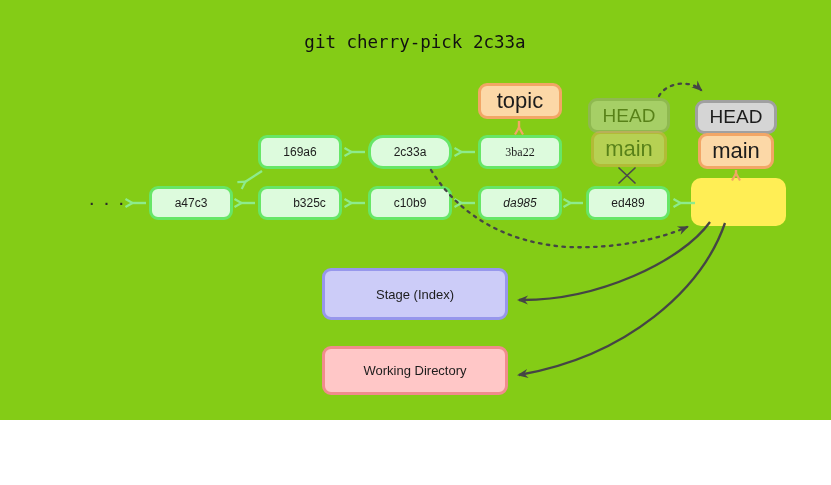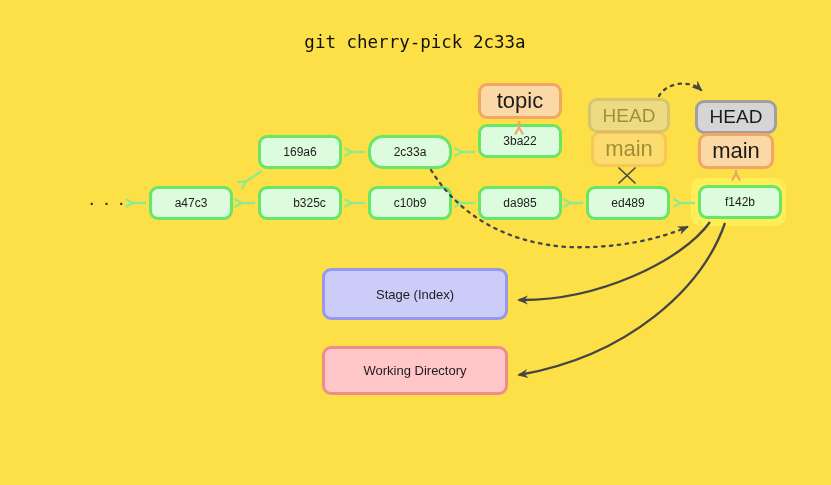--- a/index.html
+++ b/index.html
@@ -1,17 +1,17 @@
 <!DOCTYPE html>
 <html style="--text: #1c1c1c; --commit_fill: #ddfbdd; --commit_border: #67e667; --arrow_green: #8deb8d; --orange_fill: #fcd8a7; --orange_border: #f2a666; --head_fill: #d5d5d5; --head_border: #a0a0a0; --highlight_yellow: #ffee55; --stage_fill: #ccccf8; --stage_border: #9797ec; --working_fill: #ffc7c7; --working_border: #f08c8c; --dark: #454545;"><head>
 <meta charset="utf-8">
 <style>
   html,body{margin:0;padding:0;background:#fff;}
   .canvas{
-    position:relative;width:831px;height:485px;background:#fde047;overflow:hidden;
+    position:relative;width:831px;height:420px;background:#84cc16;overflow:hidden;
     font-family:"Liberation Sans", sans-serif;color:var(--text,#1c1c1c);
   }
   .title{
     position:absolute;left:255px;top:32px;width:320px;text-align:center;
     font-family:"DejaVu Sans Mono", monospace;font-size:17.5px;color:#111;
   }
   .node{
     position:absolute;box-sizing:border-box;display:flex;align-items:center;justify-content:center;
     border-radius:9px;z-index:2;
   }
@@ -66,41 +66,38 @@
   <div class="title">git cherry-pick 2c33a</div>
 
   <div class="highlight-pad"></div>
 
   <div class="node commit" style="left:258px;top:135px;">
       <span>169a6</span>
     </div>
   <div class="node commit" style="left:368px;top:135px;border-radius:15px;">
       <span>2c33a</span>
     </div>
-  <div class="node commit" style="left:478px;top:124px;">
+  <div class="node commit" style="left:478px;top:135px;font-family:Liberation Serif, serif;">
       <span>3ba22</span>
     </div>
 
   <div class="node commit" style="left:149px;top:186px;">
       <span>a47c3</span>
     </div>
   <div class="node commit" style="left:258px;top:186px;padding-left:19px;">
       <span>b325c</span>
     </div>
   <div class="node commit" style="left:368px;top:186px;">
       <span>c10b9</span>
     </div>
-  <div class="node commit" style="left:478px;top:186px;">
+  <div class="node commit" style="left:478px;top:186px;font-style:italic;">
       <span>da985</span>
     </div>
   <div class="node commit" style="left:586px;top:186px;">
       <span>ed489</span>
-    </div>
-  <div class="node commit" style="left:698px;top:185px;">
-      <span>f142b</span>
     </div>
 
   <div class="ellipsis">· · ·</div>
 
   <div class="node ref-orange" style="left:478px;top:83px;width:84px;height:36px;">
       <span>topic</span>
     </div>
 
   <div class="node ref-head faded" style="left:588px;top:98px;width:82px;height:35px;">
       <span>HEAD</span>

